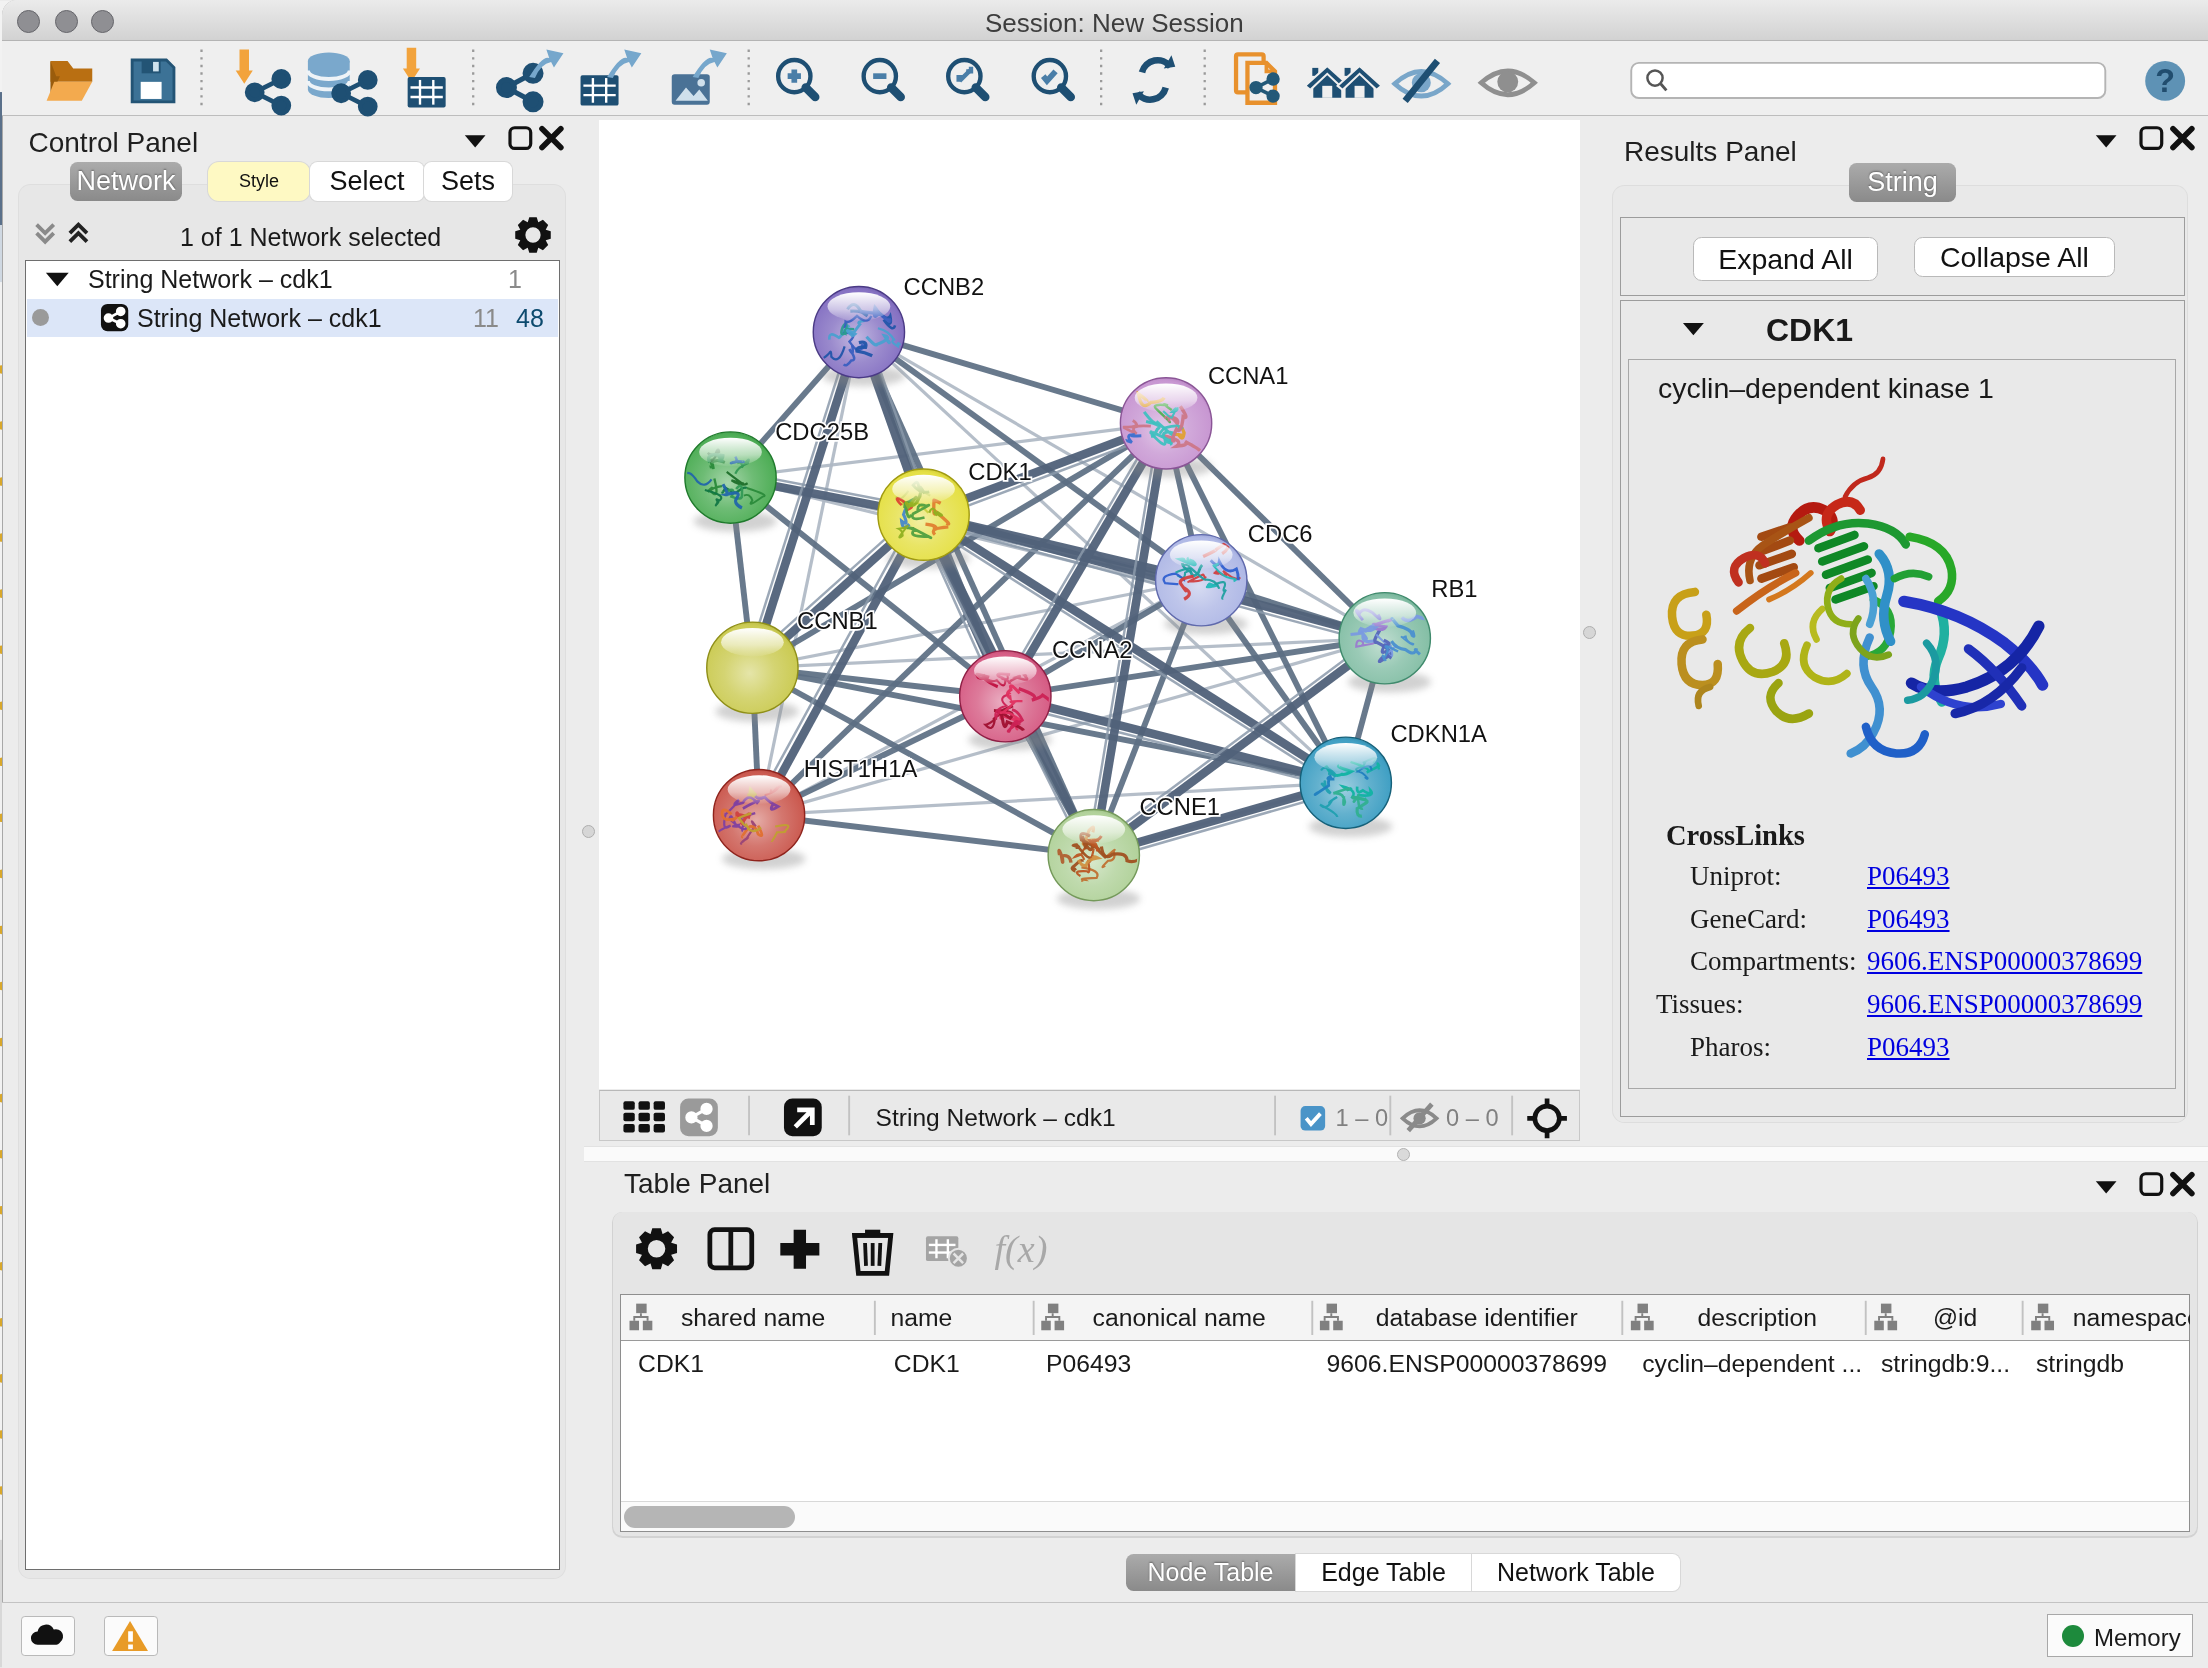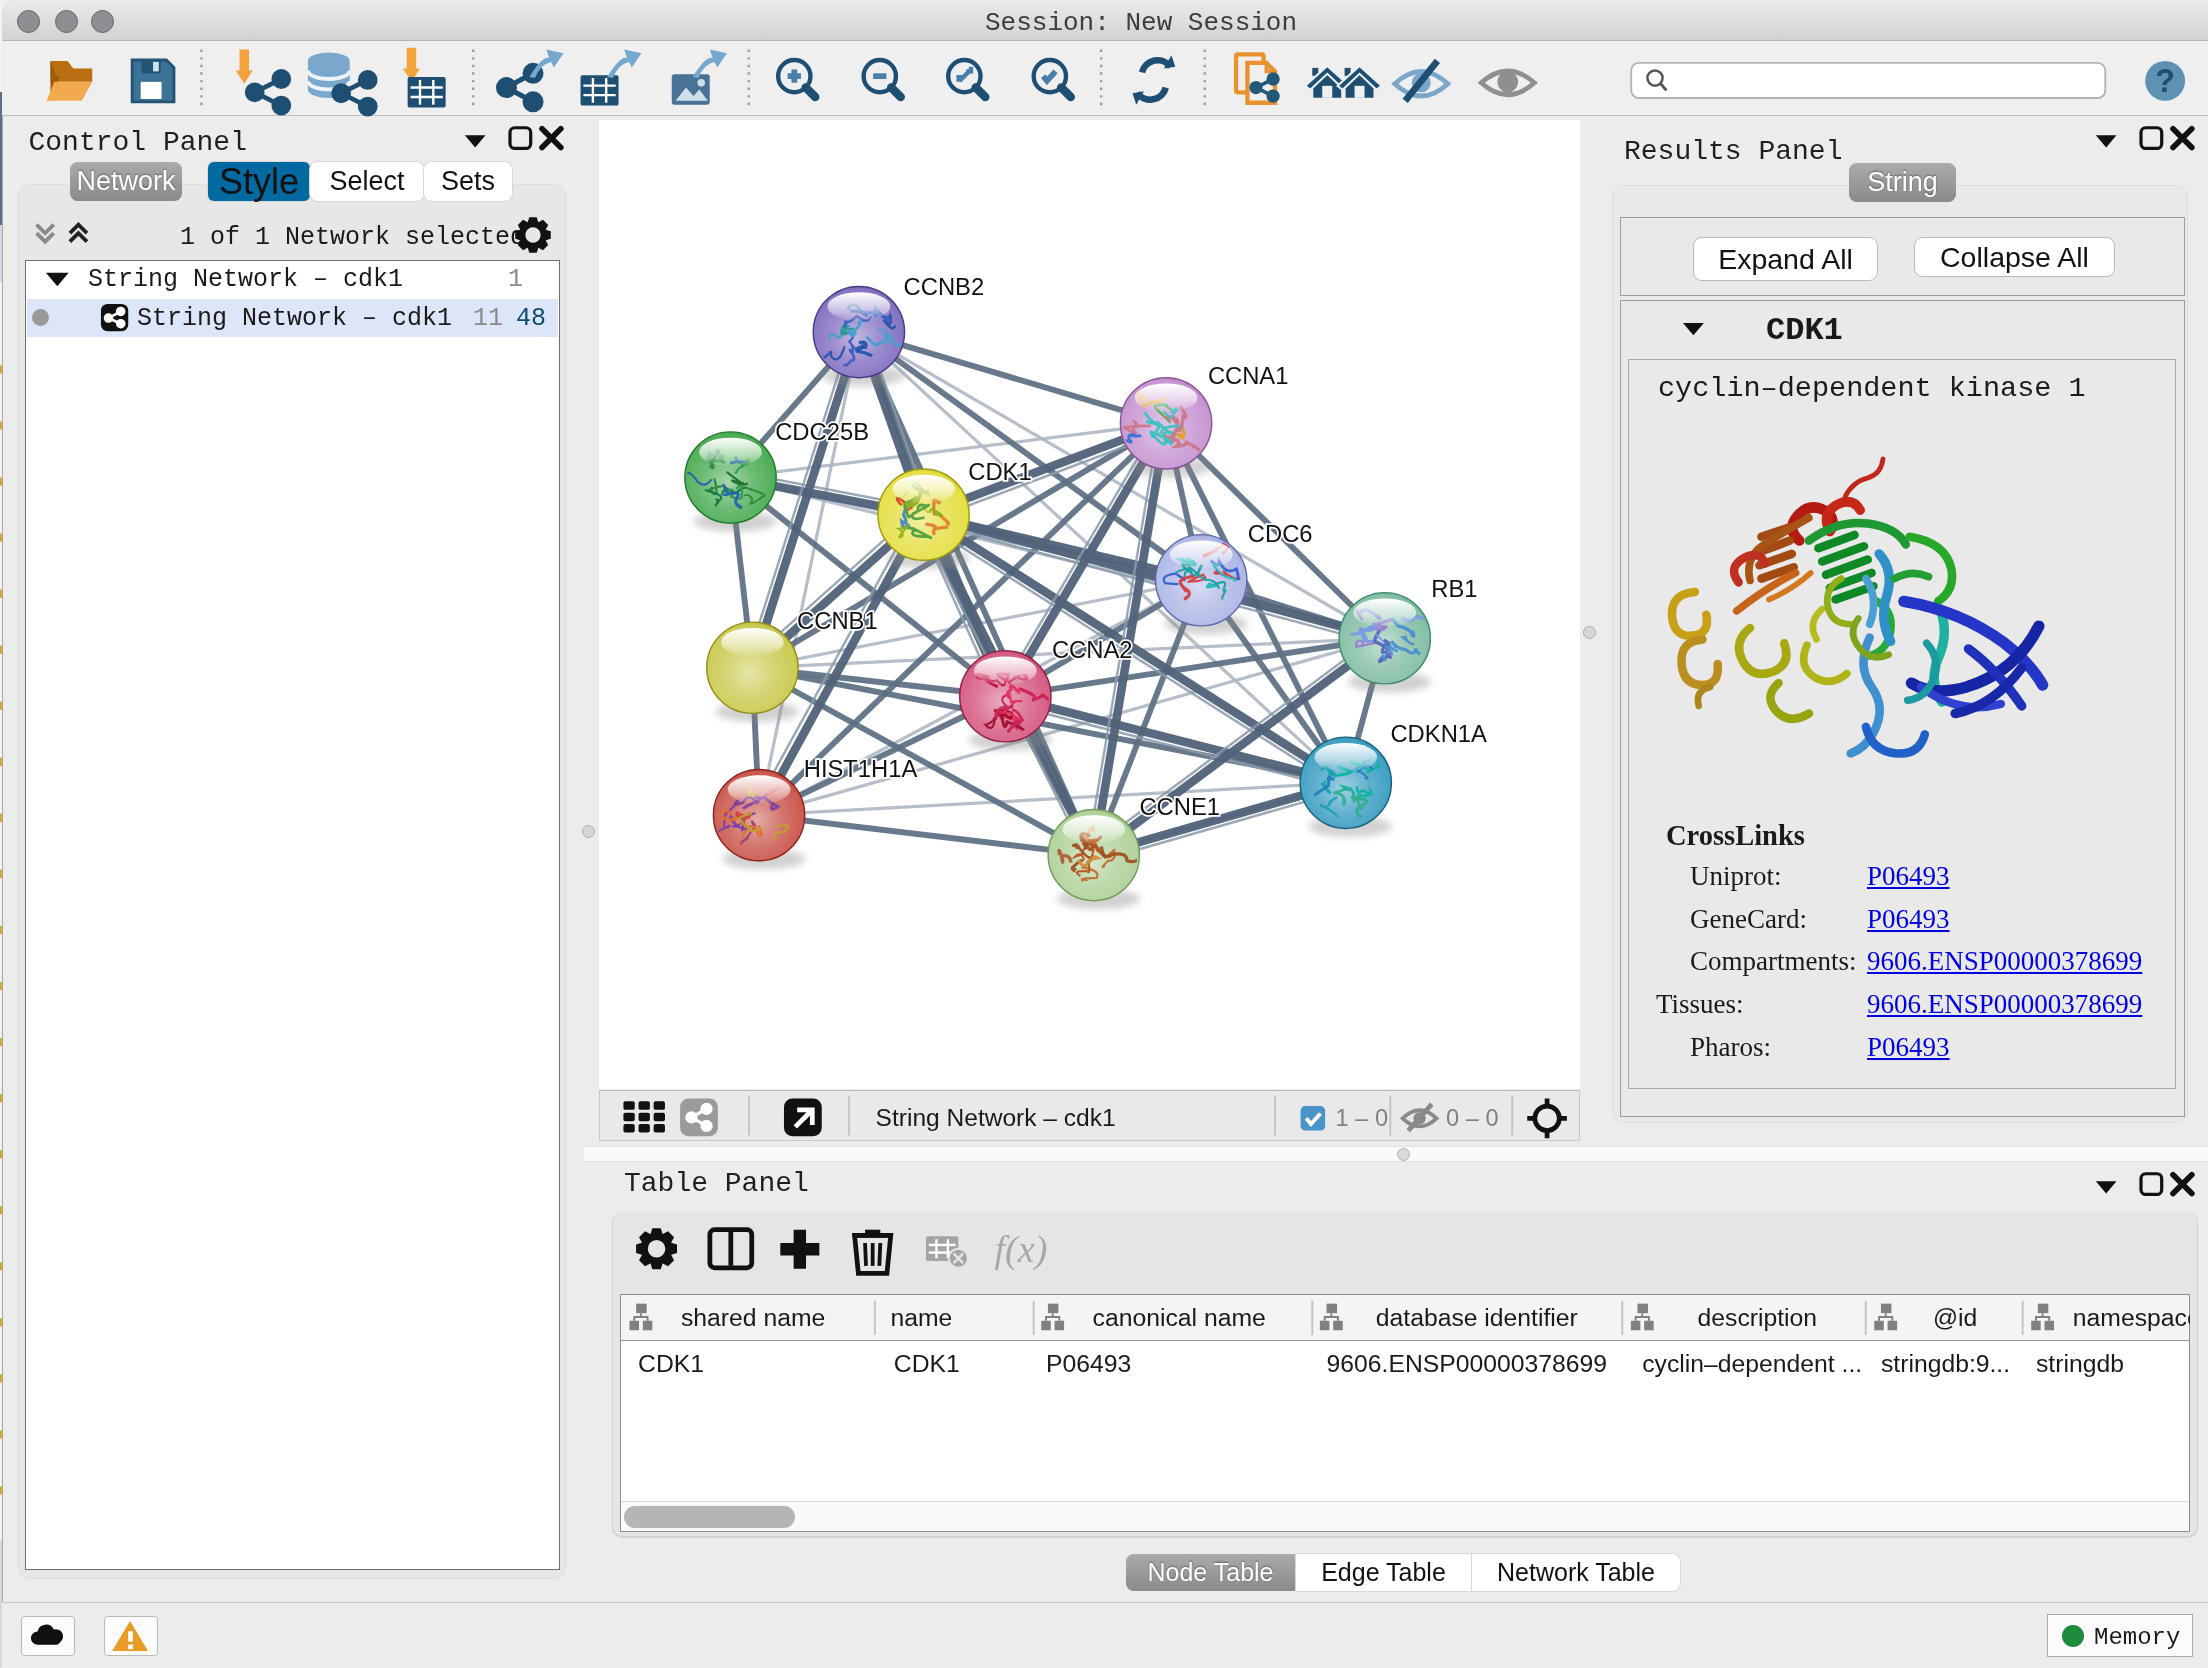--- a/index.html
+++ b/index.html
@@ -1,17 +1,17 @@
 <!DOCTYPE html>
 <html style="font-size:15px"><head><meta charset="utf-8"><style>
 * { margin:0; padding:0; box-sizing:border-box; }
 html,body { width:2208px; height:1668px; overflow:hidden; }
 body { font-family:"Liberation Sans",sans-serif; background:#ececec; position:relative; }
 .abs { position:absolute; }
-.txt { position:absolute; white-space:nowrap; color:#1a1a1a;font-family:Liberation Mono, monospace; }
+.txt { position:absolute; white-space:nowrap; color:#1a1a1a; }
 .hdr { font-size:28px; color:#1f1f1f; }
 </style></head><body>
 <svg class="abs" width="9.5" height="1668" style="left:0;top:0" viewBox="0 0 10 1754">
     <rect width="10" height="1754" fill="#f2f2f2"></rect>
     <rect x="0" y="96" width="7" height="140" fill="#5a708a"></rect>
     <rect x="0" y="236" width="7" height="60" fill="#cfd8e2"></rect>
     <circle cx="2" cy="388" r="4.5" fill="#d9a82a"></circle>
     <circle cx="2" cy="447" r="4.5" fill="#d9a82a"></circle>
     <circle cx="2" cy="506" r="4.5" fill="#d9a82a"></circle>
     <circle cx="2" cy="565" r="4.5" fill="#d9a82a"></circle>
@@ -168,21 +168,21 @@
     <text x="2278" y="97" text-anchor="middle" font-family="Liberation Sans" font-size="34" font-weight="bold" fill="#214d6e">?</text>
   </svg>
 <div class="txt hdr" style="left:28.5px;top:127px">Control Panel</div>
 <svg class="abs" width="114" height="32" style="left:453px;top:124px" viewBox="0 0 120 34">
     <path d="M12,12 l22,0 -11,13 Z" fill="#111"></path>
     <rect x="60" y="4" width="22" height="22" rx="5" fill="none" stroke="#111" stroke-width="3.4"></rect>
     <path d="M94,5 l20,20 M114,5 l-20,20" stroke="#111" stroke-width="6" stroke-linecap="round"></path>
   </svg>
 <div class="abs" style="left:19px;top:185px;width:546px;height:1393px;background:#e7e7e7;border-radius:11.4px;box-shadow:0 0 0 1px #dedede"></div>
 <div class="abs" style="left:70px;top:162px;width:112px;height:39px;background:linear-gradient(#ababab,#8a8a8a);color:#fff;text-shadow:0 -1px 1.9px rgba(0,0,0,0.4);border-radius:7.6px;font-size:27px;display:flex;align-items:center;justify-content:center">Network</div>
-<div class="abs" style="left:208px;top:162px;width:102px;height:39px;background:#0369a1;color:#111;border-radius:6px;box-shadow:0 0 0 1px #d8d8d8;font-size:36px;display:flex;align-items:center;justify-content:center">Style</div>
+<div class="abs" style="left:208px;top:162px;width:102px;height:39px;background:#fef9c3;color:#111;border-radius:11px;box-shadow:0 0 0 1px #d8d8d8;font-size:18px;display:flex;align-items:center;justify-content:center">Style</div>
 <div class="abs" style="left:310px;top:162px;width:114px;height:39px;background:#fff;color:#111;border-radius:7.6px;box-shadow:0 0 0 1px #d8d8d8;font-size:27px;display:flex;align-items:center;justify-content:center">Select</div>
 <div class="abs" style="left:424px;top:162px;width:88px;height:39px;background:#fff;color:#111;border-radius:7.6px;box-shadow:0 0 0 1px #d8d8d8;font-size:27px;display:flex;align-items:center;justify-content:center">Sets</div>
 <svg class="abs" width="114" height="38" style="left:28.5px;top:217px" viewBox="0 0 120 40">
     <g fill="none" stroke="#8a8a8a" stroke-width="4">
       <path d="M8,8 l9,9 9,-9"></path>
       <path d="M8,17 l9,9 9,-9"></path>
     </g>
     <g fill="none" stroke="#222" stroke-width="4">
       <path d="M43,17 l9,-9 9,9"></path>
       <path d="M43,26 l9,-9 9,9"></path>

